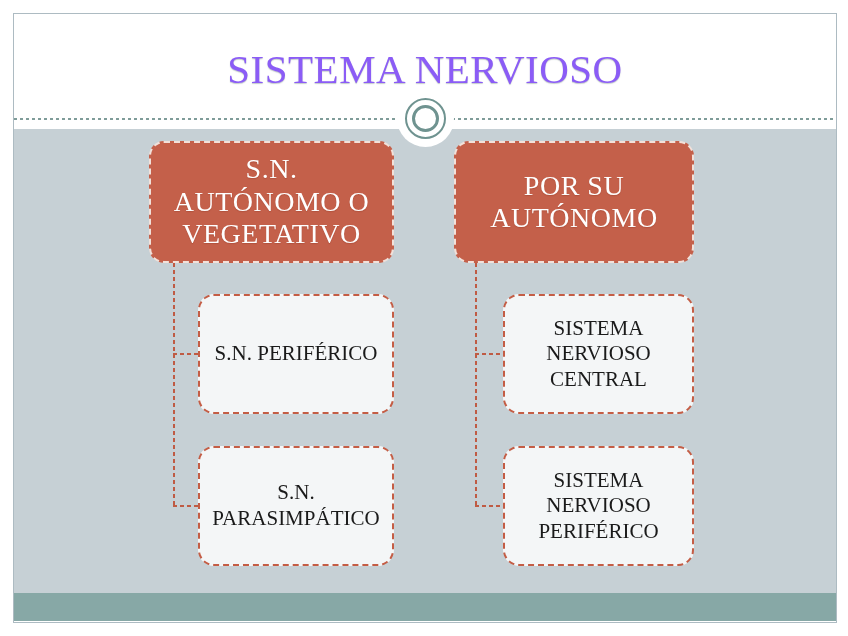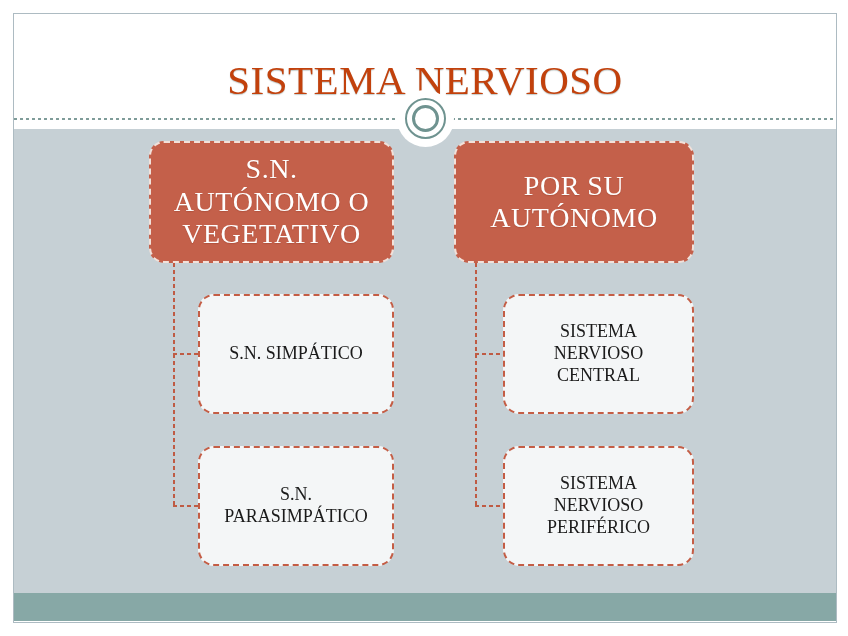--- a/index.html
+++ b/index.html
@@ -7,23 +7,23 @@
     position:relative; width:848px; height:636px; background:#ffffff;
     font-family:"Liberation Serif", serif; overflow:hidden;
   }
   .slide {
     position:absolute; left:13px; top:13px; width:822px; height:608px;
     background:#ffffff; border:1px solid #adbbc2; box-sizing:content-box;
   }
   
   .header { position:absolute; left:0; top:0; width:822px; height:115px; background:#ffffff; z-index:0; }
   .title {
-    margin:16px; padding-top:26px; text-align:center;
+    margin:5px; padding-top:26px; text-align:center;
     font-size:41px; font-weight:normal; letter-spacing:0.5px;
-    color:#c2410c; text-shadow:0 1px 1px rgba(80,104,101,0.35);
+    color:#8b5cf6; text-shadow:0 1px 1px rgba(80,104,101,0.35);
   }
   
   .divider-dots {
     position:absolute; left:0; top:104px; width:822px; height:2px; z-index:1;
     background:repeating-linear-gradient(90deg,#7f9c99 0 3px, rgba(0,0,0,0) 3px 6px);
   }
   
   .content-area { position:absolute; left:0; top:115px; width:822px; height:464px; background:#c6d0d5; z-index:0; }
   
   .halo { position:absolute; left:383px; top:76px; width:57px; height:57px; background:#ffffff; border-radius:50%; z-index:2; }
@@ -39,21 +39,21 @@
     display:flex; align-items:center; justify-content:center;
     text-align:center; white-space:pre-line;
   }
   .parent-node {
     background:#c4604a; border:2px dashed #f2e1da; border-radius:15px;
     color:#ffffff; font-size:28px; line-height:1.16; letter-spacing:0.5px;
     text-shadow:0 1px 1px rgba(120,40,25,0.25);
   }
   .child-node {
     background:#f4f6f7; border:2px dashed #c45d45; border-radius:16px;
-    color:#1a1a1a; font-size:18px; line-height:1.22;
+    color:#1a1a1a; font-size:21px; line-height:1.22;
   }
   #p-left  { left:135px; top:127px; width:245px; height:122px; }
   #p-right { left:440px; top:127px; width:240px; height:122px; }
   #c-l1 { left:184px; top:280px; width:196px; height:120px; }
   #c-l2 { left:184px; top:432px; width:196px; height:120px; }
   #c-r1 { left:489px; top:280px; width:191px; height:120px; }
   #c-r2 { left:489px; top:432px; width:191px; height:120px; }
   
   .vline {
     position:absolute; width:2px; z-index:2;
@@ -94,21 +94,21 @@
     <div class="vline" id="vl-left"></div>
     <div class="hstub" id="hs-l1"></div>
     <div class="hstub" id="hs-l2"></div>
     <div class="vline" id="vl-right"></div>
     <div class="hstub" id="hs-r1"></div>
     <div class="hstub" id="hs-r2"></div>
 
     <div class="node parent-node" id="p-left">S.N.
 AUTÓNOMO O
 VEGETATIVO</div>
-    <div class="node child-node" id="c-l1">S.N. SIMPÁTICO</div>
+    <div class="node child-node" id="c-l1">S.N. PERIFÉRICO</div>
     <div class="node child-node" id="c-l2">S.N.
 PARASIMPÁTICO</div>
 
     <div class="node parent-node" id="p-right">POR SU
 AUTÓNOMO</div>
     <div class="node child-node" id="c-r1">SISTEMA
 NERVIOSO
 CENTRAL</div>
     <div class="node child-node" id="c-r2">SISTEMA
 NERVIOSO

